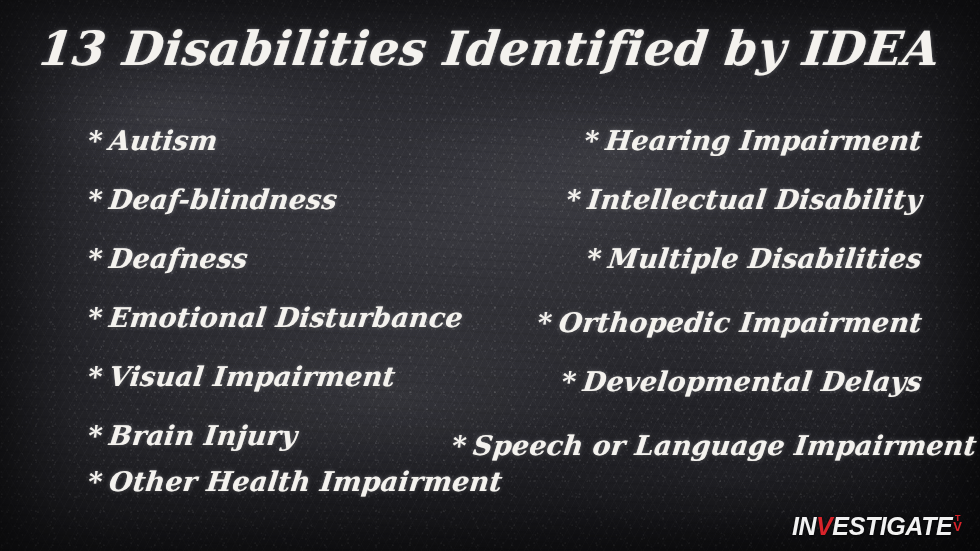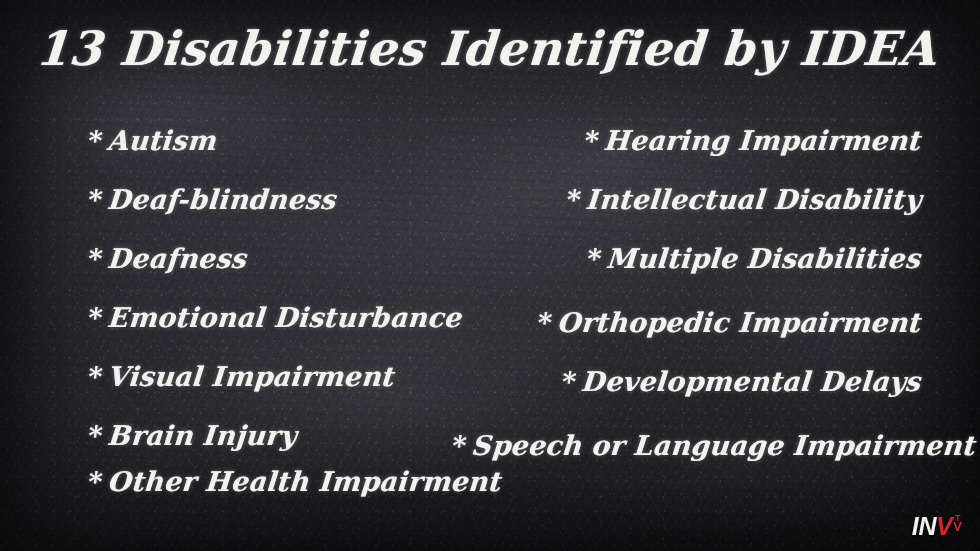--- a/index.html
+++ b/index.html
@@ -171,20 +171,21 @@
     </span>
     <span class="item chalk">
       <span class="star">*</span><span>Speech or Language Impairment</span>
     </span>
   </div>
 
   <div class="logo">
     <span class="lw">
       <span>IN</span>
         <span class="v">V</span>
+        <span>ESTIGATE</span>
     </span>
     <span class="tv">
       <span class="t">T</span>
       <span class="v2">V</span>
     </span>
   </div>
 
 </div>
 
 </body></html>

